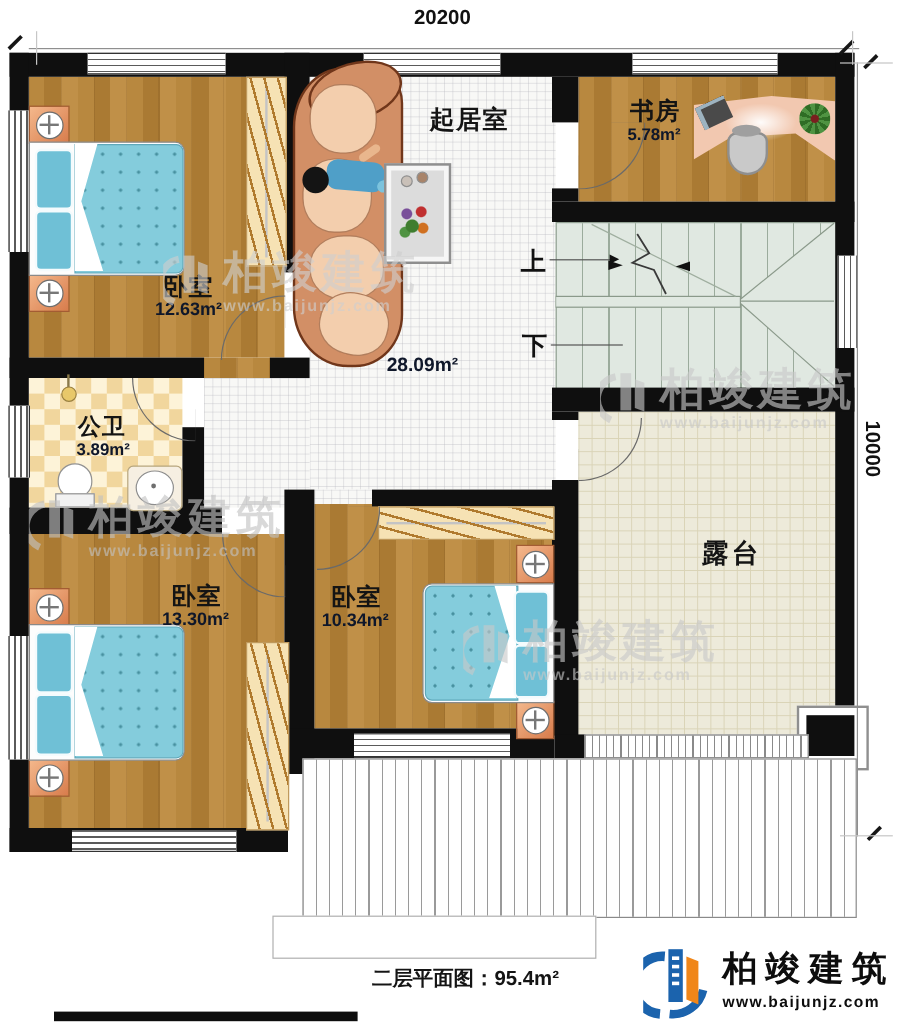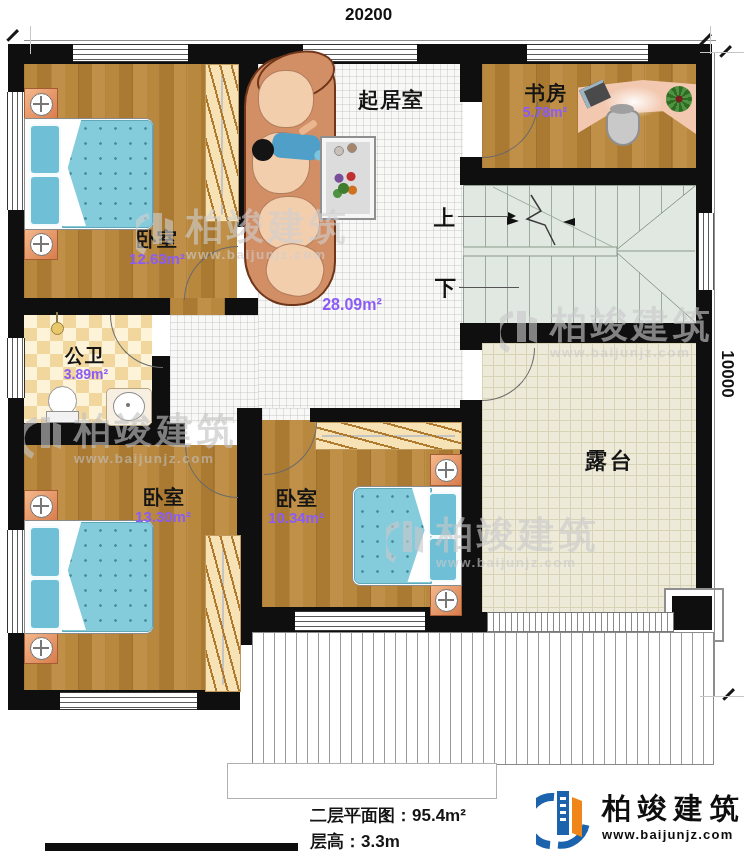--- a/index.html
+++ b/index.html
@@ -23,21 +23,21 @@
       linear-gradient(90deg,#d9d3b6 1px,transparent 1px);background-size:11px 11px;}
   .window-h{position:absolute;background-color:#fff;border-top:1px solid #333;border-bottom:1px solid #333;
       background-image:repeating-linear-gradient(to bottom,rgba(0,0,0,0) 0 4px,#5a5a5a 4px 5px);}
   .window-v{position:absolute;background-color:#fff;border-left:1px solid #333;border-right:1px solid #333;
       background-image:repeating-linear-gradient(to right,rgba(0,0,0,0) 0 4px,#5a5a5a 4px 5px);}
   .railband{position:absolute;background-color:#fff;border:1px solid #777;
       background-image:repeating-linear-gradient(to right,rgba(0,0,0,0) 0 5px,#8a8a8a 5px 6px);}
   .railing{position:absolute;background-color:#fff;border:1px solid #8a8a8a;
       background-image:repeating-linear-gradient(to right,rgba(0,0,0,0) 0 10px,#9a9a9a 10px 11px);}
   .roomname{position:absolute;font-weight:700;color:#141414;white-space:nowrap;transform:translate(-50%,-50%);letter-spacing:1px;}
-  .roomarea{position:absolute;font-weight:700;color:#8b5cf6;white-space:nowrap;transform:translate(-50%,-50%);}
+  .roomarea{position:absolute;font-weight:700;color:#0f172a;white-space:nowrap;transform:translate(-50%,-50%);}
   .door{position:absolute;}
   .tick{position:absolute;width:15px;height:2.6px;background:#161616;transform:rotate(-45deg);}
   .dimline{position:absolute;background:#8f8f8f;}
   .extline{position:absolute;background:#c6c6c6;}
   .dimtext{position:absolute;font-size:17px;font-weight:700;color:#111;}
   .nightstand{position:absolute;background:linear-gradient(135deg,#f4b88c,#d87c4c);border:1.5px solid #a35c33;display:flex;align-items:center;justify-content:center;}
   .lamp{width:21px;height:21px;border-radius:50%;border:1.6px solid #6e6e6e;background:#fff;position:relative;}
   .lamp::before{content:"";position:absolute;left:50%;top:14%;bottom:14%;width:1.5px;margin-left:-0.75px;background:#777;}
   .lamp::after{content:"";position:absolute;top:50%;left:14%;right:14%;height:1.5px;margin-top:-0.75px;background:#777;}
   .bedbase{position:absolute;background:#fdfdfd;border:1.5px solid #8a8a8a;}
@@ -295,21 +295,20 @@
   <div class="tick" style="left:721px;top:693px;"></div>
   <div class="extline" style="left:700px;top:52px;width:44px;height:1px;"></div>
   <div class="extline" style="left:700px;top:696px;width:44px;height:1px;"></div>
   <div class="dimtext" style="left:697px;top:364px;transform:rotate(90deg);transform-origin:center;width:60px;text-align:center;">10000</div>
 
   <div class="footer-title" style="left:45px;top:796px;">
   </div>
   <div class="footer-bar" style="left:45px;top:843px;width:253px;height:8px;"></div>
   <div class="stats" style="left:310px;top:803px;">
     <div><span>二层平面图：</span><span>95.4m²</span></div>
-    <div><span>层高：</span><span>3.3m</span></div>
   </div>
   <div class="logo" style="left:536px;top:785px;">
     <svg width="56" height="66" viewBox="0 0 56 66">
       <path d="M14 60 A24 24 0 0 1 18 12" stroke="#1b63ad" stroke-width="8" fill="none"></path>
       <path d="M22 60 A26 26 0 0 0 50 40" stroke="#1b63ad" stroke-width="7" fill="none"></path>
       <rect x="21" y="6" width="12" height="44" fill="#1b63ad"></rect>
       <polygon points="36,12 46,16 46,52 36,48" fill="#f08619"></polygon>
       <rect x="24" y="12" width="6" height="3" fill="#fff"></rect>
         <rect x="24" y="19" width="6" height="3" fill="#fff"></rect>
       <rect x="24" y="26" width="6" height="3" fill="#fff"></rect>

